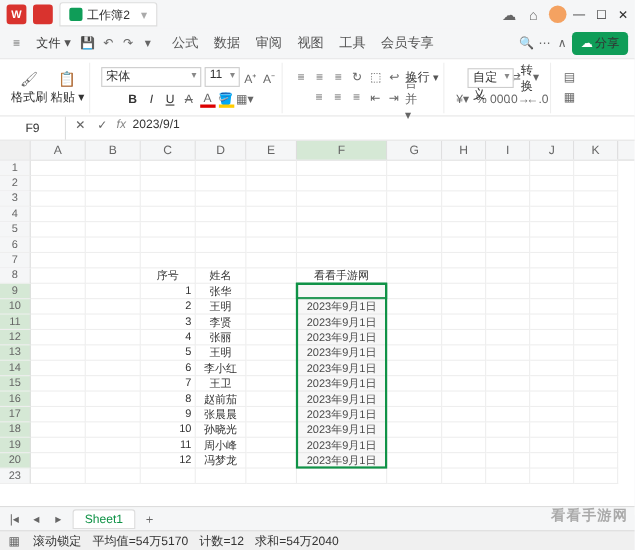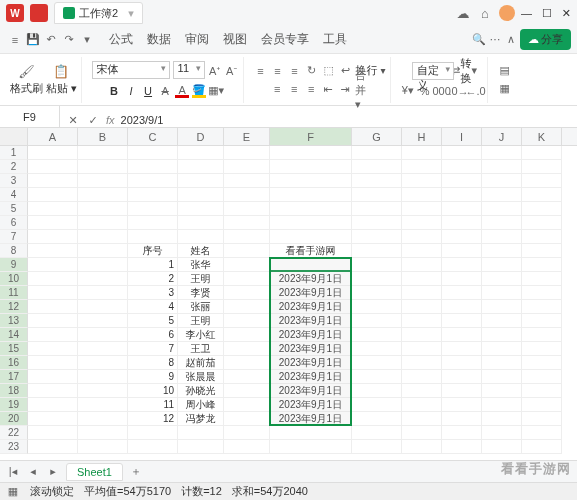--- a/index.html
+++ b/index.html
@@ -24,21 +24,21 @@
 .grp{display:flex;flex-direction:column;align-items:center;gap:1px;padding:0 4px;border-right:1px solid #eee;height:46px;justify-content:center}
 .grp.norow{border-right:none}
 .btn-lg{display:flex;flex-direction:column;align-items:center;font-size:10px;color:#555;gap:1px}
 .ico{width:16px;height:16px;display:flex;align-items:center;justify-content:center;font-size:13px;color:#666}
 .row{display:flex;align-items:center;gap:3px}
 .sel{border:1px solid #ccc;background:#fff;height:18px;padding:0 14px 0 4px;font-size:11px;position:relative;min-width:30px}
 .sel::after{content:"▾";position:absolute;right:3px;top:1px;font-size:9px;color:#888}
 .ico-sm{width:14px;height:14px;display:flex;align-items:center;justify-content:center;font-size:11px;color:#666;cursor:pointer}
 .color-bar{width:14px;height:3px;margin-top:-2px}
 
-.formula-bar{height:22px;background:#fff;border-bottom:1px solid #ddd;display:flex;align-items:flex-end}
+.formula-bar{height:22px;background:#fff;border-bottom:1px solid #ddd;display:flex;align-items:flex-start}
 .namebox{width:60px;border-right:1px solid #ddd;padding:0 6px;font-size:11px;height:100%;display:flex;align-items:center;justify-content:center}
 .fx-area{display:flex;align-items:center;gap:6px;padding:0 6px;flex:1}
 .fx-ico{color:#888;font-style:italic}
 
 .grid-area{position:relative;background:#fff;height:340px;overflow:hidden}
 .col-hdr{display:flex;height:18px;background:#f5f6f7;border-bottom:1px solid #ddd}
 .corner{width:28px;border-right:1px solid #ddd;background:#f0f0f0}
 .ch{border-right:1px solid #ddd;display:flex;align-items:center;justify-content:center;font-size:11px;color:#666;background:#f5f6f7}
 .ch.sel-col{background:#d5e8d5}
 .rows{display:flex;flex-direction:column}
@@ -74,33 +74,34 @@
   <div class="avatar"></div>
   <div class="win-ctl">
     <span class="win-btn">—</span>
     <span class="win-btn">☐</span>
     <span class="win-btn">✕</span>
   </div>
 </div>
 
 <div class="menubar">
   <div class="menu-icn">≡</div>
+  <div class="menu-item"><span>文件</span> ▾</div>
   <div class="row" style="gap:4px;margin-right:6px">
     <div class="ico-sm">💾</div>
     <div class="ico-sm">↶</div>
     <div class="ico-sm">↷</div>
     <div class="ico-sm">▾</div>
   </div>
   <div id="tabs" class="row" style="gap:0">
       <div class="menu-item">公式</div>
       <div class="menu-item">数据</div>
       <div class="menu-item">审阅</div>
       <div class="menu-item">视图</div>
+      <div class="menu-item">工具</div>
       <div class="menu-item">会员专享</div>
-      <div class="menu-item">工具</div>
     </div>
   <div class="spacer"></div>
   <div class="ico-sm">🔍</div>
   <div class="ico-sm">⋯</div>
   <div class="ico-sm">∧</div>
   <div class="share-btn">☁ <span>分享</span></div>
 </div>
 
 <div class="toolbar">
   <div class="grp">
@@ -110,21 +111,21 @@
         <span>格式刷</span>
       </div>
       <div class="btn-lg">
         <div class="ico">📋</div>
         <span><span>粘贴</span> ▾</span>
       </div>
     </div>
   </div>
   <div class="grp" style="gap:4px">
     <div class="row">
-      <div class="sel" style="width:78px">宋体</div>
+      <div class="sel" style="width:91px">宋体</div>
       <div class="sel" style="width:32px">11</div>
       <div class="ico-sm">A⁺</div>
       <div class="ico-sm">A⁻</div>
     </div>
     <div class="row">
       <div class="ico-sm">
           <b>B</b>
         </div>
       <div class="ico-sm">
           <i>I</i>
@@ -483,34 +484,20 @@
         <div class="c ct" style="width: 46px;">冯梦龙</div>
         <div class="c" style="width: 46px;"></div>
         <div class="c ct" style="width: 82px;">2023年9月1日</div>
         <div class="c" style="width: 50px;"></div>
         <div class="c" style="width: 40px;"></div>
         <div class="c" style="width: 40px;"></div>
         <div class="c" style="width: 40px;"></div>
         <div class="c" style="width: 40px;"></div>
       </div>
       <div class="r">
-        <div class="rh">22</div>
-        <div class="c" style="width: 50px;"></div>
-        <div class="c" style="width: 50px;"></div>
-        <div class="c" style="width: 50px;"></div>
-        <div class="c" style="width: 46px;"></div>
-        <div class="c" style="width: 46px;"></div>
-        <div class="c" style="width: 82px;"></div>
-        <div class="c" style="width: 50px;"></div>
-        <div class="c" style="width: 40px;"></div>
-        <div class="c" style="width: 40px;"></div>
-        <div class="c" style="width: 40px;"></div>
-        <div class="c" style="width: 40px;"></div>
-      </div>
-      <div class="r">
         <div class="rh">23</div>
         <div class="c" style="width: 50px;"></div>
         <div class="c" style="width: 50px;"></div>
         <div class="c" style="width: 50px;"></div>
         <div class="c" style="width: 46px;"></div>
         <div class="c" style="width: 46px;"></div>
         <div class="c" style="width: 82px;"></div>
         <div class="c" style="width: 50px;"></div>
         <div class="c" style="width: 40px;"></div>
         <div class="c" style="width: 40px;"></div>

